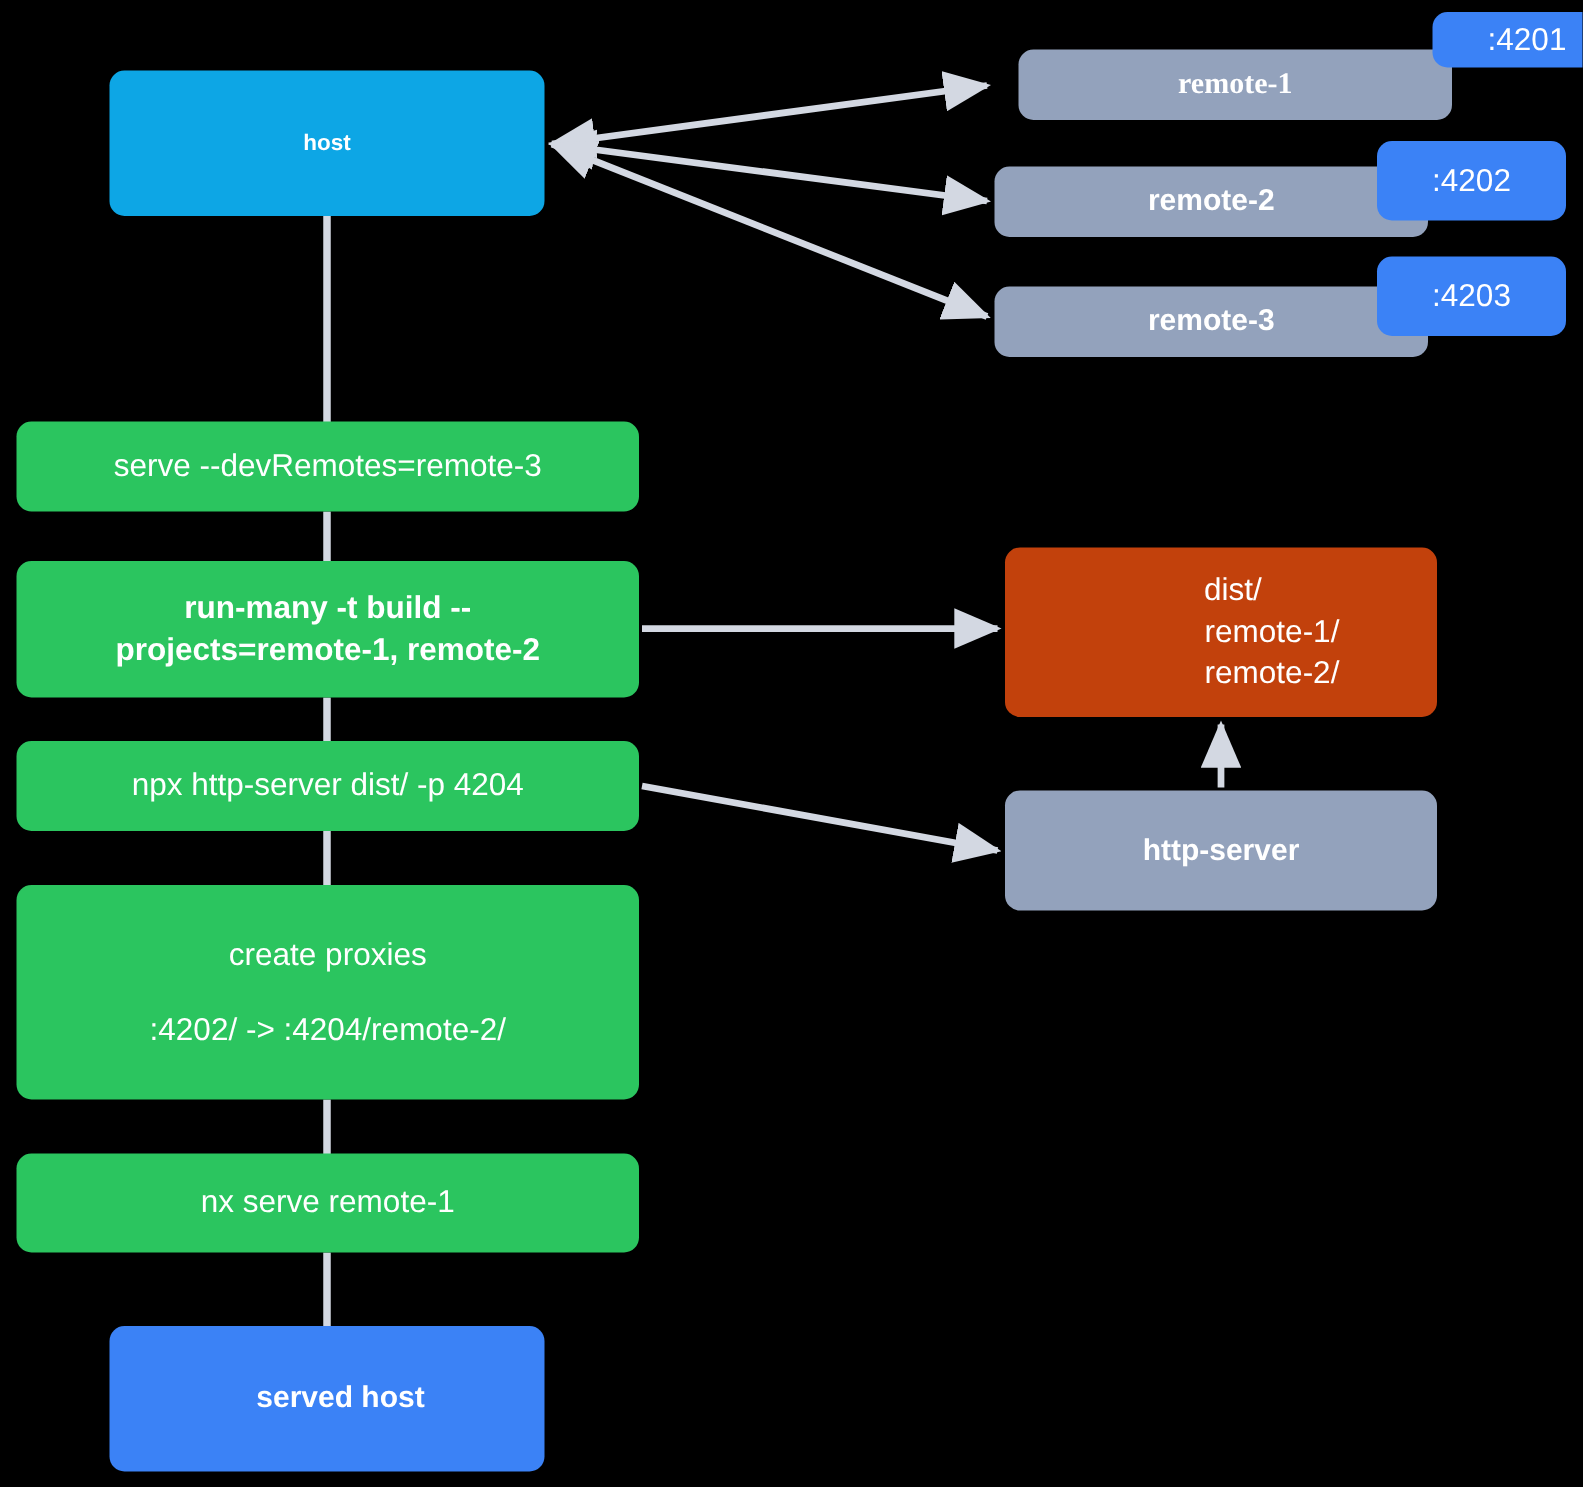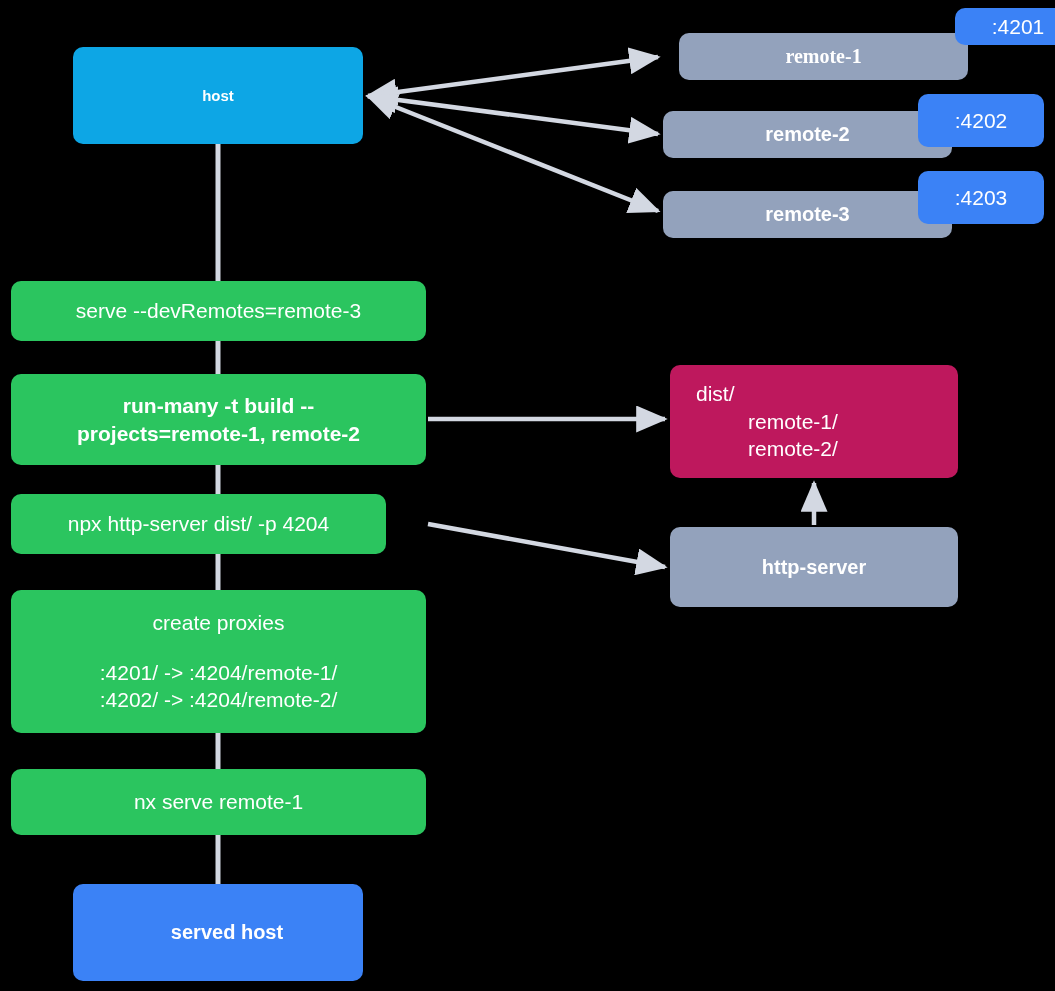--- a/index.html
+++ b/index.html
@@ -68,24 +68,24 @@
     font-weight: 400;
     justify-content: center;
   }
 
   .node-remote {
     background: #93A2BC;
     font-size: 20px;
   }
 
   .node-dist {
-    background: #be185d;
+    background: #c2410c;
     font-size: 21px;
     font-weight: 400;
-    align-items: flex-start;
+    align-items: center;
     justify-content: center;
     text-align: left;
     padding-left: 26px;
   }
 
   .badge {
     position: absolute;
     background: #3B82F6;
     color: #ffffff;
     border-radius: 10px;
@@ -163,28 +163,27 @@
 
   <div class="node node-cmd" style="left:11px; top:281px; width:415px; height:60px;">
     <span>serve --devRemotes=remote-3</span>
   </div>
 
   <div class="node node-cmd" style="left:11px; top:374px; width:415px; height:91px;font-weight:bold;">
     <span class="cmd-sub">run-many -t build --</span>
     <span class="cmd-sub">projects=remote-1, remote-2</span>
   </div>
 
-  <div class="node node-cmd" style="left:11px; top:494px; width:375px; height:60px;">
+  <div class="node node-cmd" style="left:11px; top:494px; width:415px; height:60px;">
     <span>npx http-server dist/ -p 4204</span>
   </div>
 
   <div class="node node-cmd" style="left:11px; top:590px; width:415px; height:143px;">
     <span class="cmd-title">create proxies</span>
     <span class="cmd-gap"></span>
-    <span class="cmd-sub">:4201/ -&gt; :4204/remote-1/</span>
     <span class="cmd-sub">:4202/ -&gt; :4204/remote-2/</span>
   </div>
 
   <div class="node node-cmd" style="left:11px; top:769px; width:415px; height:66px;">
     <span>nx serve remote-1</span>
   </div>
 
   <div class="node node-served bold" style="left:73px; top:884px; width:290px; height:97px;padding-left:28px;">
     <span>served host</span>
   </div>

